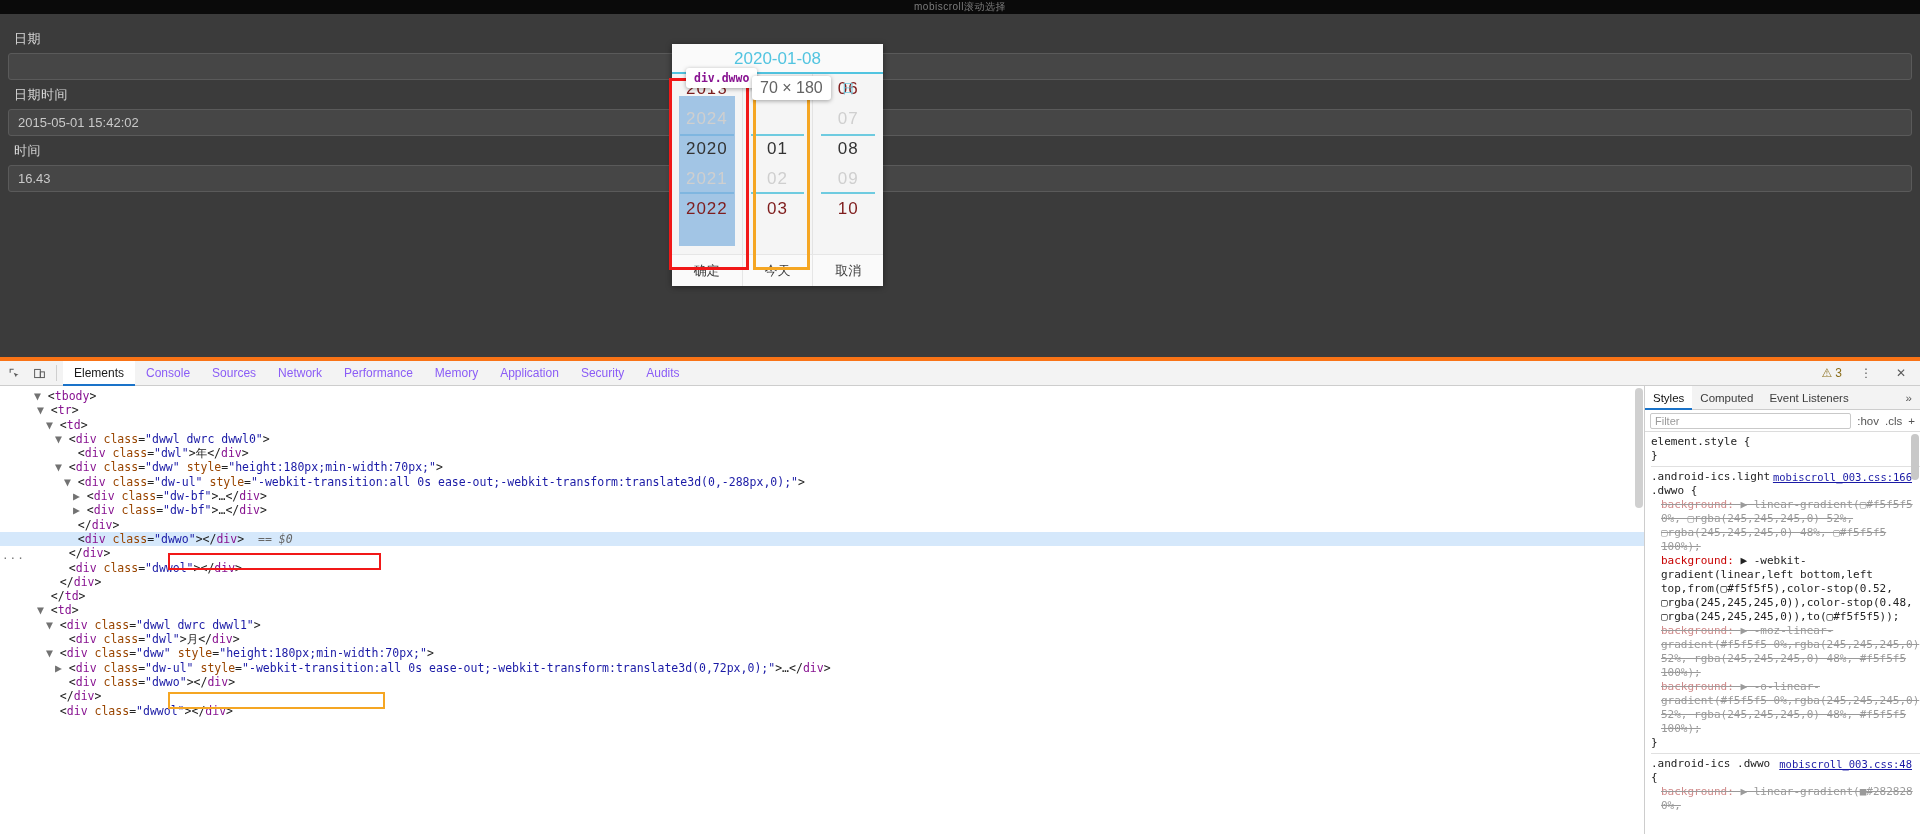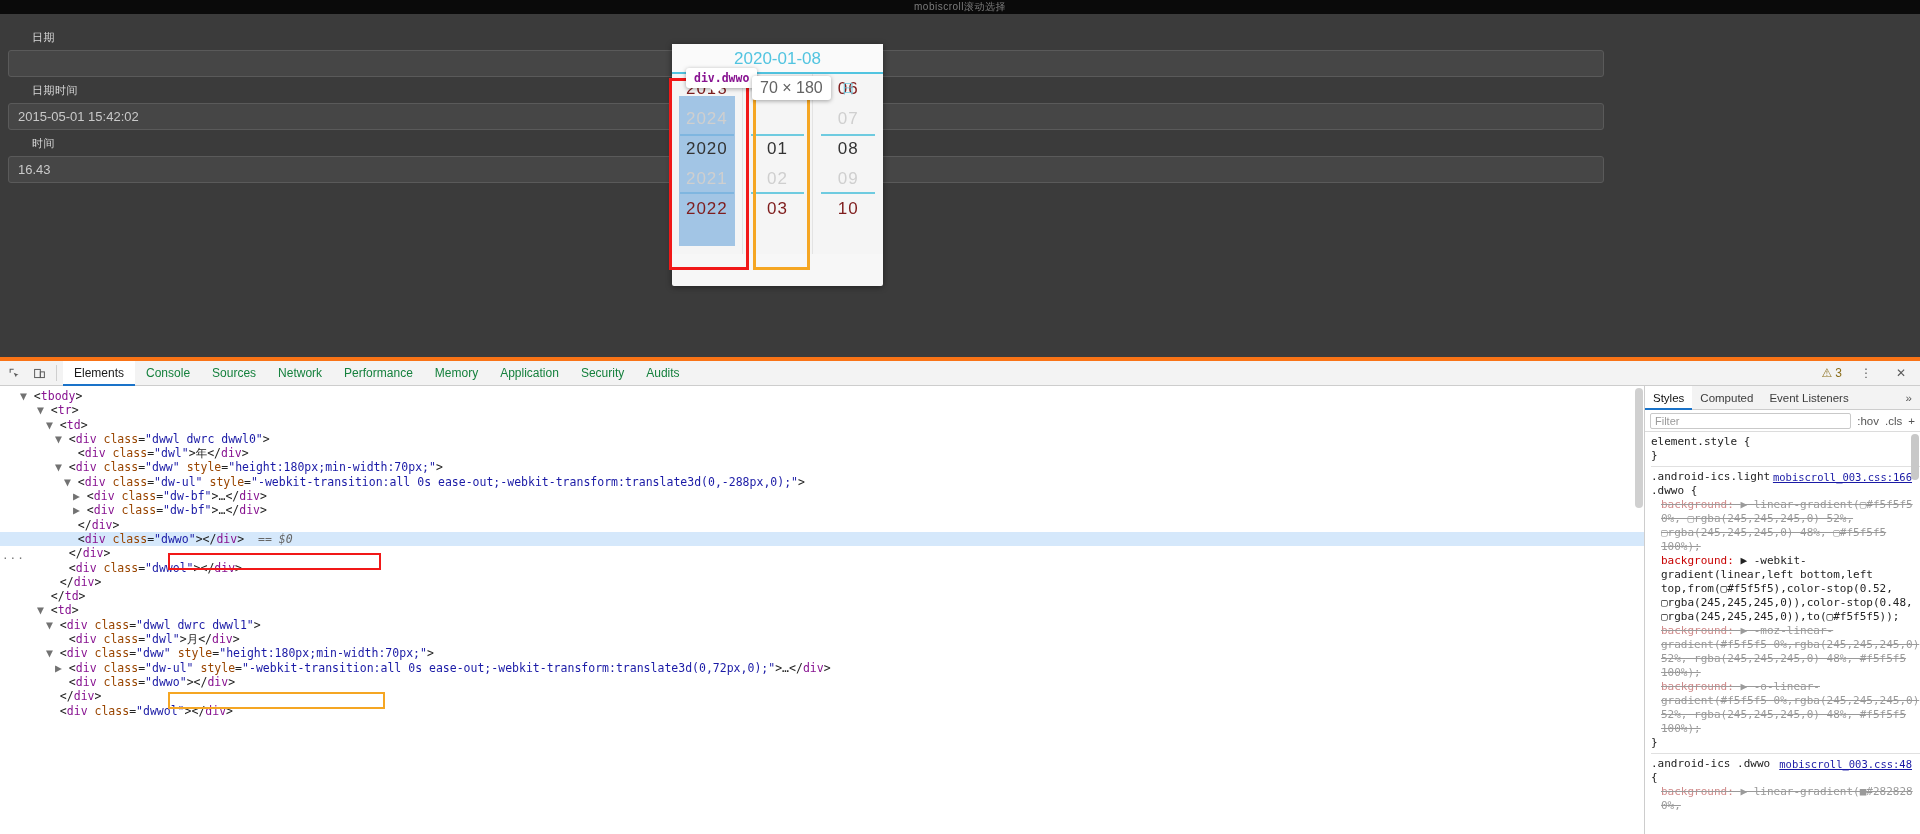--- a/index.html
+++ b/index.html
@@ -17,25 +17,25 @@
     position:absolute; left:0; top:0; width:1920px; height:340px;
     background:#3b3b3b; overflow:hidden;
   }
   #browser-titlebar {
     height:14px; background:#0a0a0a; color:#7d7d7d;
     font-size:10px; text-align:center; line-height:14px;
     letter-spacing:.5px;
   }
   .form-wrap { padding:10px 8px 0 8px; }
   .field-label {
-    color:#d6d6d6; font-size:11px; margin:6px 0 5px 24px;
+    color:#d6d6d6; font-size:13px; margin:6px 0 5px 6px;
     letter-spacing:.5px;
   }
   .field-input {
-    display:block; width:1596px; height:27px;
+    display:block; width:1904px; height:27px;
     background:#464646; border:1px solid #5a5a5a; border-radius:3px;
     color:#c9c9c9; font-size:13px; padding:0 9px;
     font-family:"Liberation Sans", sans-serif;
     outline:none;
   }
   .field-input::placeholder { color:#8e8e8e; }
 
   
   #picker {
     position:absolute; left:672px; top:44px;
@@ -142,21 +142,21 @@
     background:#f3f3f3; border-bottom:1px solid #cdcdcd;
     font-size:12px; color:#333; position:relative;
   }
   .dt-iconbtn {
     width:22px; height:22px; display:flex; align-items:center;
     justify-content:center; margin-left:3px; cursor:pointer; color:#5a5a5a;
   }
   .dt-sep { width:1px; height:16px; background:#cfcfcf; margin:0 6px; }
   .dt-tab {
     padding:0 11px; height:25px; line-height:25px; cursor:pointer;
-    color:#15803d; font-size:12px;
+    color:#8b5cf6; font-size:12px;
   }
   .dt-tab.active {
     color:#1a1a1a; border-bottom:2px solid #1a73c9; font-weight:400;
     background:#fff;
   }
   #dt-toolbar-right {
     margin-left:auto; display:flex; align-items:center; padding-right:8px;
     gap:10px; color:#5a5a5a; font-size:12px;
   }
   .warn-badge { color:#8a6d1a; display:flex; align-items:center; gap:3px; }
@@ -287,20 +287,25 @@
         <div class="wheel-inner">
           <div class="wheel-item dim2">06</div>
           <div class="wheel-item dim">07</div>
           <div class="wheel-item sel">08</div>
           <div class="wheel-item dim">09</div>
           <div class="wheel-item dim2">10</div>
         </div>
       </div>
     </div>
 
+    <div id="picker-buttons">
+      <div class="pbtn">确定</div>
+      <div class="pbtn">今天</div>
+      <div class="pbtn">取消</div>
+    </div>
   </div>
 
   <div class="insp-box" id="insp-red"></div>
   <div class="insp-box" id="insp-orange"></div>
   <div class="insp-tip" id="tip-sel">div.dwwo</div>
   <div class="insp-tip" id="tip-dim">70 × 180</div>
 </div>
 
 <div id="devtools">
 
@@ -340,21 +345,21 @@
   </div>
 
   <div id="dt-body">
 
     <div id="dom-tree">
       <div class="ellipsis-btn" style="top:166px;">···</div>
       <div class="dom-hl" id="dom-hl-red"></div>
       <div class="dom-hl" id="dom-hl-orange"></div>
       <div class="tree-scroll-v"></div>
       <div id="dom-lines">
-          <div class="node" style="padding-left: 20px;"><span class="tw">▼ </span>&lt;<span class="tag">tbody</span>&gt;</div>
+          <div class="node" style="padding-left: 34px;"><span class="tw">▼ </span>&lt;<span class="tag">tbody</span>&gt;</div>
           <div class="node" style="padding-left: 37px;"><span class="tw">▼ </span>&lt;<span class="tag">tr</span>&gt;</div>
           <div class="node" style="padding-left: 46px;"><span class="tw">▼ </span>&lt;<span class="tag">td</span>&gt;</div>
           <div class="node" style="padding-left: 55px;"><span class="tw">▼ </span>&lt;<span class="tag">div</span> <span class="attr">class</span>=<span class="val">"dwwl dwrc dwwl0"</span>&gt;</div>
           <div class="node" style="padding-left: 64px;"><span class="tw">  </span>&lt;<span class="tag">div</span> <span class="attr">class</span>=<span class="val">"dwl"</span>&gt;年&lt;/<span class="tag">div</span>&gt;</div>
           <div class="node" style="padding-left: 55px;"><span class="tw">▼ </span>&lt;<span class="tag">div</span> <span class="attr">class</span>=<span class="val">"dww"</span> <span class="attr">style</span>=<span class="val">"height:180px;min-width:70px;"</span>&gt;</div>
           <div class="node" style="padding-left: 64px;"><span class="tw">▼ </span>&lt;<span class="tag">div</span> <span class="attr">class</span>=<span class="val">"dw-ul"</span> <span class="attr">style</span>=<span class="val">"-webkit-transition:all 0s ease-out;-webkit-transform:translate3d(0,-288px,0);"</span>&gt;</div>
           <div class="node" style="padding-left: 73px;"><span class="tw">▶ </span>&lt;<span class="tag">div</span> <span class="attr">class</span>=<span class="val">"dw-bf"</span>&gt;…&lt;/<span class="tag">div</span>&gt;</div>
           <div class="node" style="padding-left: 73px;"><span class="tw">▶ </span>&lt;<span class="tag">div</span> <span class="attr">class</span>=<span class="val">"dw-bf"</span>&gt;…&lt;/<span class="tag">div</span>&gt;</div>
           <div class="node" style="padding-left: 64px;"><span class="tw">  </span>&lt;/<span class="tag">div</span>&gt;</div>
           <div class="node selected" style="padding-left: 64px;"><span class="tw">  </span>&lt;<span class="tag">div</span> <span class="attr">class</span>=<span class="val">"dwwo"</span>&gt;&lt;/<span class="tag">div</span>&gt;  <span class="sdollar">== $0</span></div>

